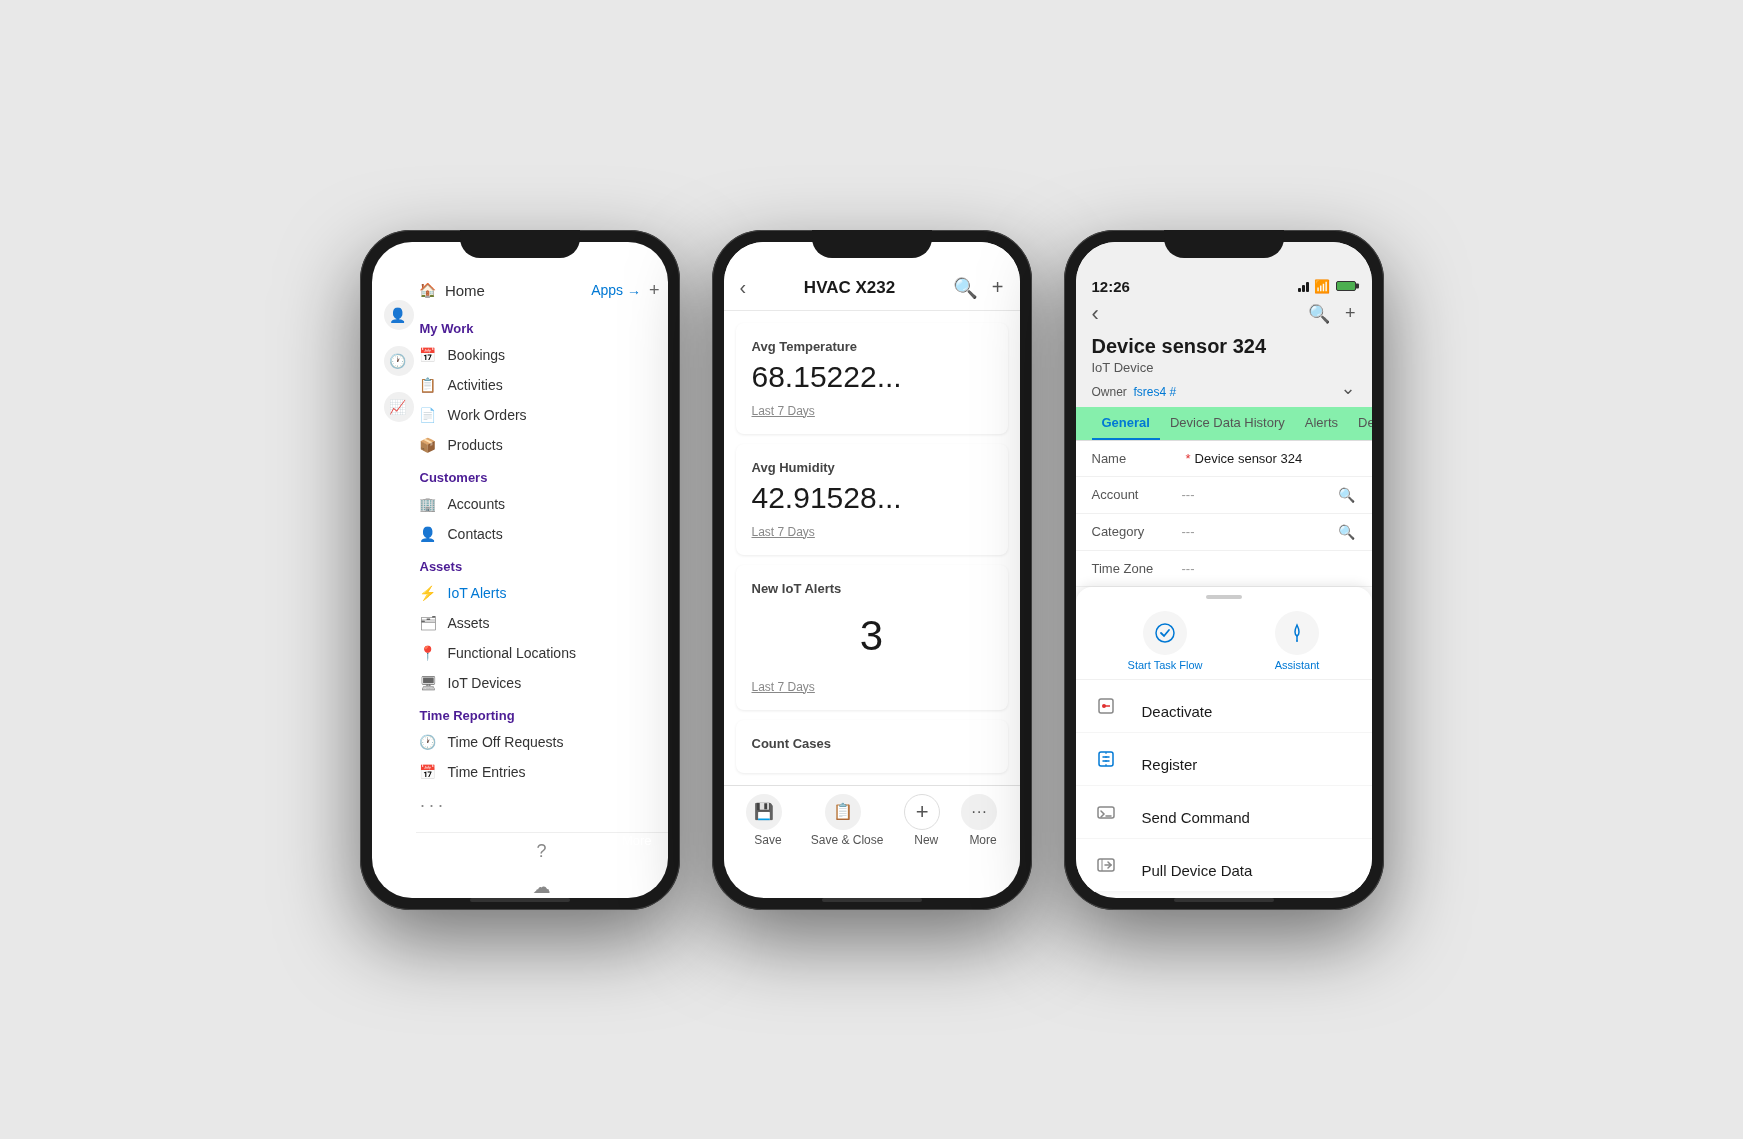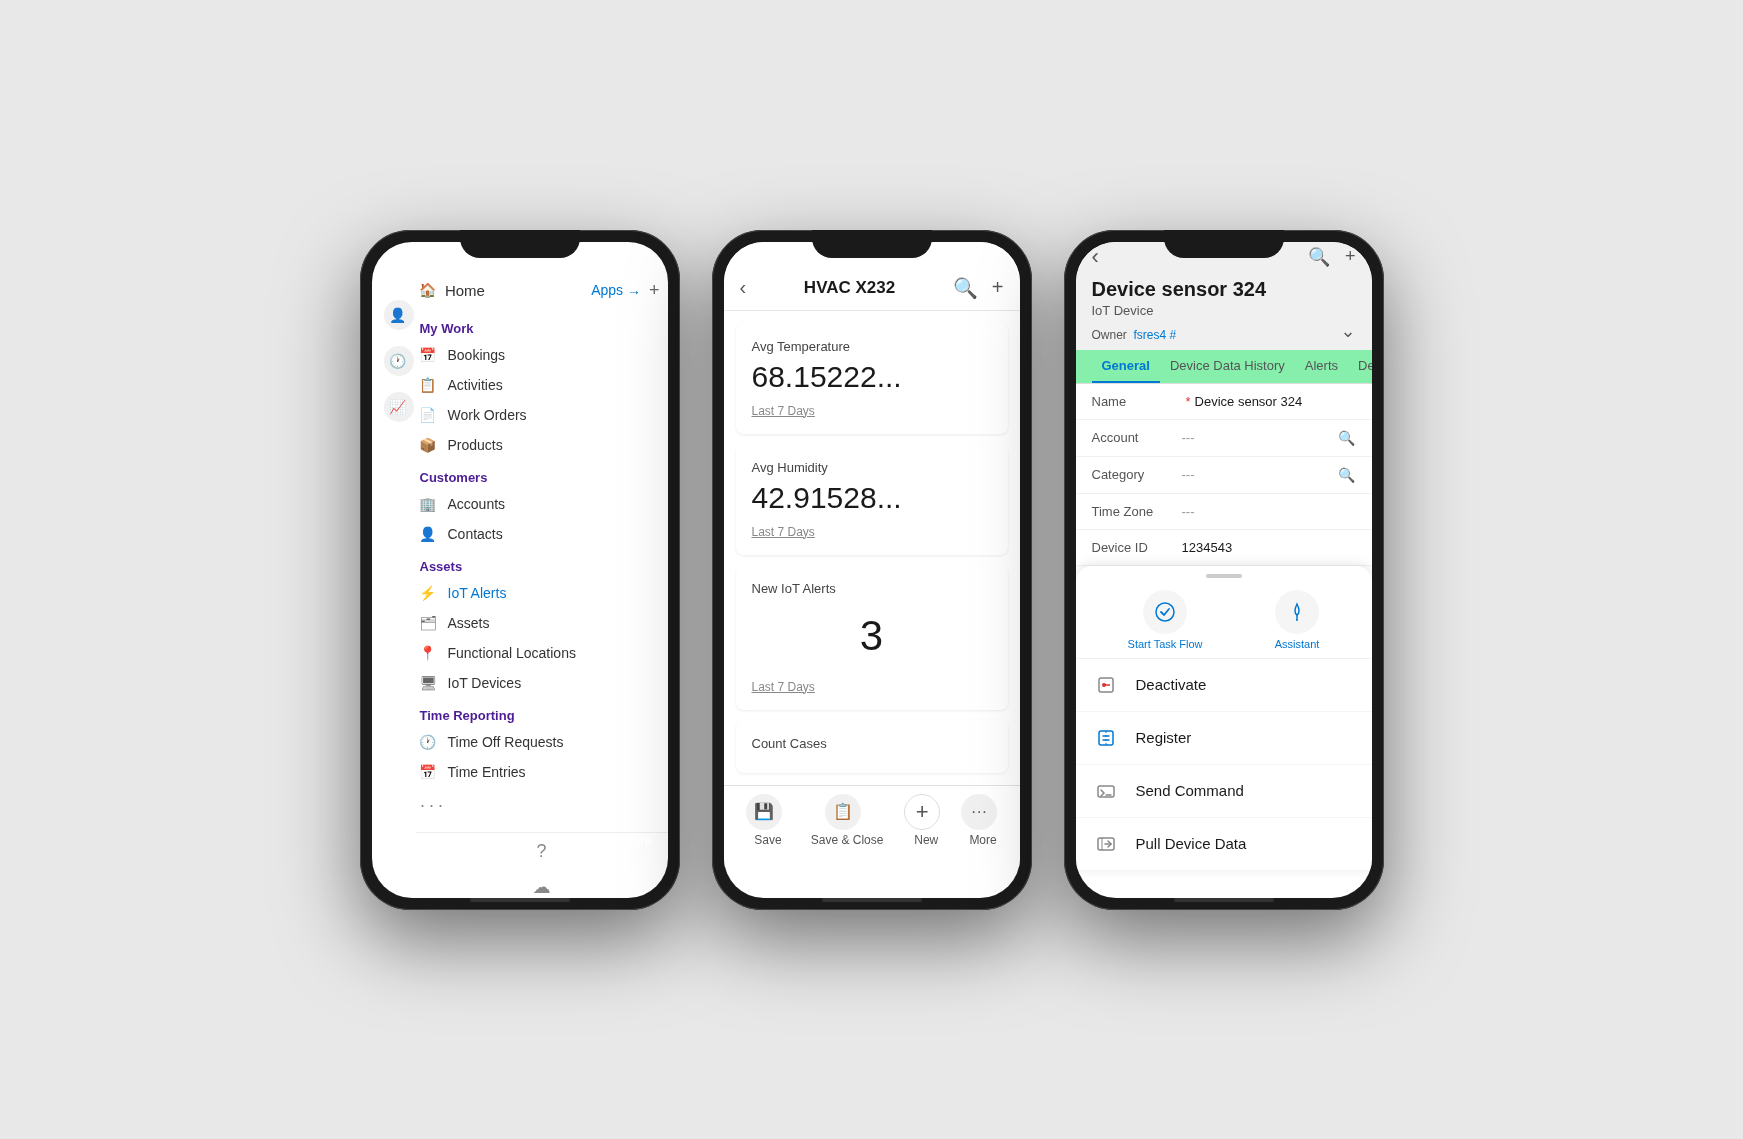--- a/index.html
+++ b/index.html
@@ -190,21 +190,21 @@
       gap: 10px;
     }
     .phone2 .card {
       background: #fff;
       border-radius: 8px;
       padding: 16px;
       box-shadow: 0 1px 3px rgba(0,0,0,0.08);
     }
     .phone2 .card-title {
       font-size: 13px;
-      font-weight: 400;
+      font-weight: 700;
       color: #444;
       margin-bottom: 6px;
     }
     .phone2 .card-value {
       font-size: 30px;
       font-weight: 300;
       color: #1a1a1a;
       margin-bottom: 10px;
     }
     .phone2 .card-subtitle {
@@ -375,22 +375,22 @@
       justify-content: center;
       font-size: 18px;
     }
     .phone3 .quick-action-label {
       font-size: 11px;
       color: #0078d4;
       font-weight: 500;
     }
     .phone3 .action-list-item {
       display: flex;
-      align-items: center;
-      gap: 16px;
+      align-items: flex-end;
+      gap: 22px;
       padding: 12px 16px;
       border-bottom: 1px solid #f5f5f5;
     }
     .phone3 .action-icon {
       width: 28px;
       height: 28px;
       display: flex;
       align-items: center;
       justify-content: center;
       font-size: 16px;
@@ -593,20 +593,32 @@
     </div>
   </div>
   <div class="home-bar"></div>
 </div>
 
 <div class="phone">
   <div class="notch"></div>
   <div class="phone-inner">
     <div class="phone3 screen">
 
+      <div class="phone3 status-bar">
+        <span class="phone3 status-time">12:26</span>
+        <div class="phone3 status-icons">
+          <div class="signal-bars">
+            <div class="signal-bar" style="height:4px"></div>
+            <div class="signal-bar" style="height:7px"></div>
+            <div class="signal-bar" style="height:10px"></div>
+          </div>
+          <span style="font-size:13px">📶</span>
+          <div class="battery-green"></div>
+        </div>
+      </div>
 
       <div style="display:flex;align-items:center;justify-content:space-between;padding:2px 16px 4px;background:#f0f0f0;">
         <span style="font-size:22px;color:#555;">‹</span>
         <div style="display:flex;gap:14px;">
           <span style="font-size:18px;color:#555;">🔍</span>
           <span style="font-size:18px;color:#555;">+</span>
         </div>
       </div>
 
       <div class="phone3 device-info">
@@ -646,24 +658,20 @@
           <span class="phone3 field-label">Category</span>
           <span class="phone3 field-value empty">---</span>
           <span class="phone3 field-search">🔍</span>
         </div>
 
         <div class="phone3 field-row">
           <span class="phone3 field-label">Time Zone</span>
           <span class="phone3 field-value empty">---</span>
         </div>
 
-        <div class="phone3 field-row">
-          <span class="phone3 field-label">Device ID</span>
-          <span class="phone3 field-value">1234543</span>
-        </div>
       </div>
 
       <div class="phone3 bottom-sheet">
         <div class="phone3 sheet-handle"></div>
 
         <div class="phone3 quick-actions">
           <div class="phone3 quick-action">
             <div class="phone3 quick-action-icon">
               <svg width="22" height="22" viewBox="0 0 22 22">
                 <circle cx="11" cy="11" r="9" fill="none" stroke="#0078d4" stroke-width="1.5"></circle>

